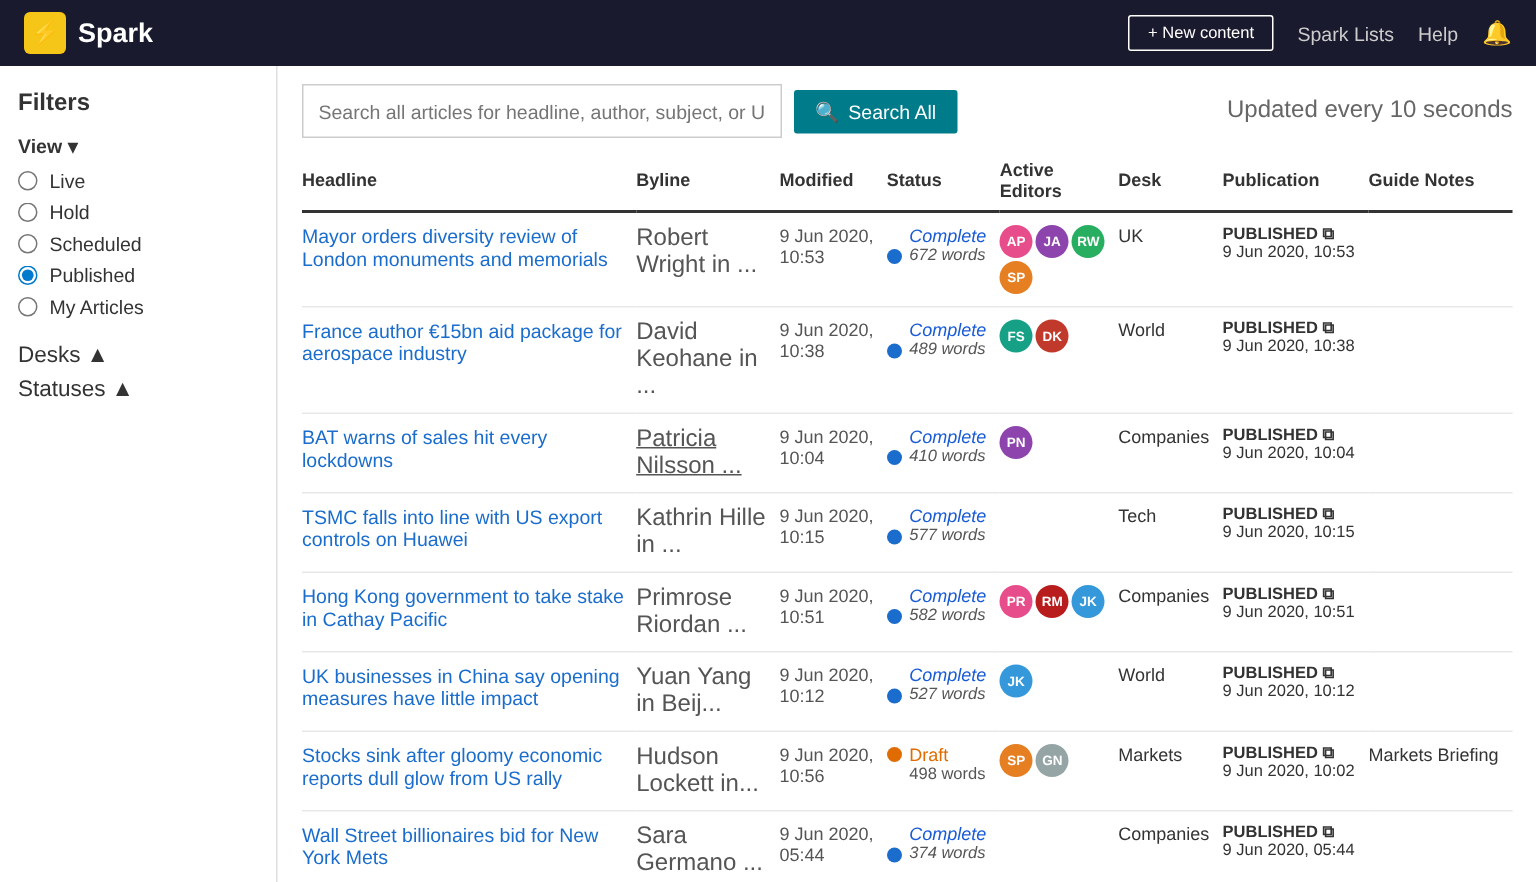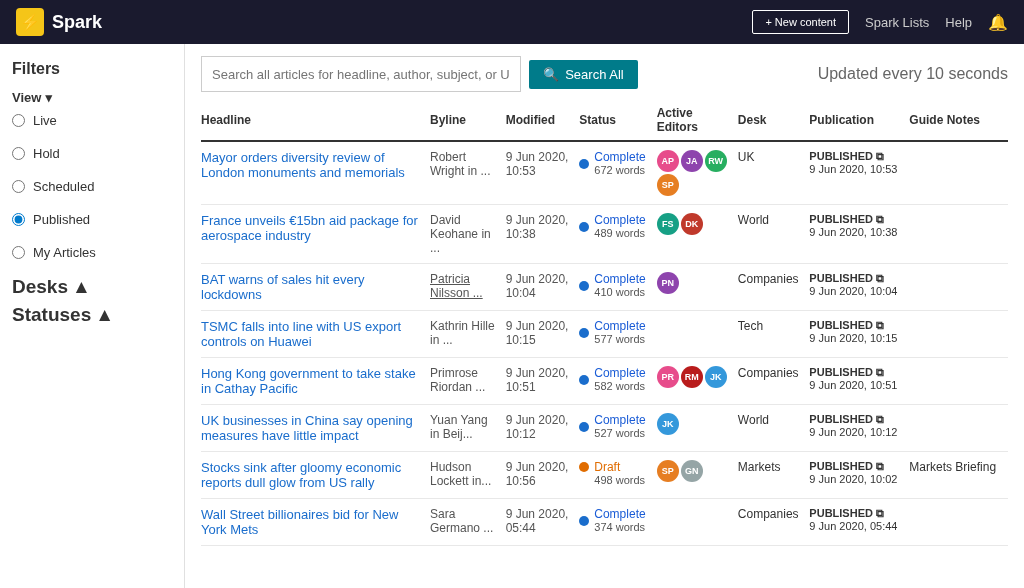--- a/index.html
+++ b/index.html
@@ -76,33 +76,33 @@
     }
     .filter-section-title {
       font-size: 13px;
       font-weight: bold;
       margin-bottom: 8px;
       display: flex;
       align-items: center;
       gap: 4px;
       cursor: pointer;
     }
-    .radio-group { display: flex; flex-direction: column; gap: 18px; margin-bottom: 16px; }
+    .radio-group { display: flex; flex-direction: column; gap: 6px; margin-bottom: 16px; }
     .radio-item {
       display: flex;
       align-items: center;
       gap: 8px;
       font-size: 13px;
       cursor: pointer;
     }
     .radio-item input[type="radio"] { cursor: pointer; accent-color: #007acc; }
     .sidebar-section { margin-bottom: 12px; }
     .section-toggle {
-      font-size: 19px;
-      font-weight: bold;
+      font-size: 15px;
+      font-weight: normal;
       display: flex;
       align-items: center;
       gap: 4px;
       cursor: pointer;
       margin-bottom: 6px;
     }
 
     
     .main {
       flex: 1;
@@ -161,23 +161,23 @@
       border-bottom: 1px solid #e8e8e8;
       vertical-align: top;
       font-size: 12px;
     }
     .headline-link {
       color: #1a6dcc;
       text-decoration: none;
       font-size: 13px;
       cursor: pointer;
     }
-    .byline-text { color: #555; font-size: 12px; }
+    .byline-text { color: #555; font-size: 16px; }
     .modified-text { color: #555; font-size: 12px; white-space: nowrap; }
-    .status-complete { color: #1a5cd6; font-size: 12px; display: flex; align-items: center; gap: 5px; }
+    .status-complete { color: #1a5cd6; font-size: 12px; display: flex; align-items: flex-end; gap: 5px; font-style: italic; }
     .status-draft { color: #e06c00; font-size: 12px; display: flex; align-items: flex-start; gap: 5px; }
     .status-dot-blue { width: 10px; height: 10px; border-radius: 50%; background: #1a6dcc; flex-shrink: 0; margin-top: 2px; }
     .status-dot-orange { width: 10px; height: 10px; border-radius: 50%; background: #e06c00; flex-shrink: 0; margin-top: 2px; }
     .status-words { font-size: 11px; color: #555; }
     .avatars { display: flex; flex-wrap: wrap; gap: 2px; max-width: 70px; }
     .avatar {
       width: 22px;
       height: 22px;
       border-radius: 50%;
       display: flex;
@@ -303,21 +303,21 @@
               </div>
             </td>
             <td class="desk-text">UK</td>
             <td>
               <div class="pub-text">PUBLISHED <span style="font-size:11px">⧉</span></div>
               <div class="pub-date">9 Jun 2020, 10:53</div>
             </td>
             <td class="guide-notes"></td>
           </tr>
           <tr>
-            <td style="max-width: 220px;"><a class="headline-link" href="#">France unveils €15bn aid package for aerospace industry</a></td>
+            <td style="max-width: 220px;"><a class="headline-link" href="#">France author €15bn aid package for aerospace industry</a></td>
             <td><span class="byline-text" style="white-space: pre-line;">David
 Keohane in
 ...</span></td>
             <td><span class="modified-text" style="white-space: pre-line;">9 Jun 2020,
 10:38</span></td>
             <td>
               <div class="status-complete">
                 <div class="status-dot-blue"></div>
                 <div>
                   <div>Complete</div>

